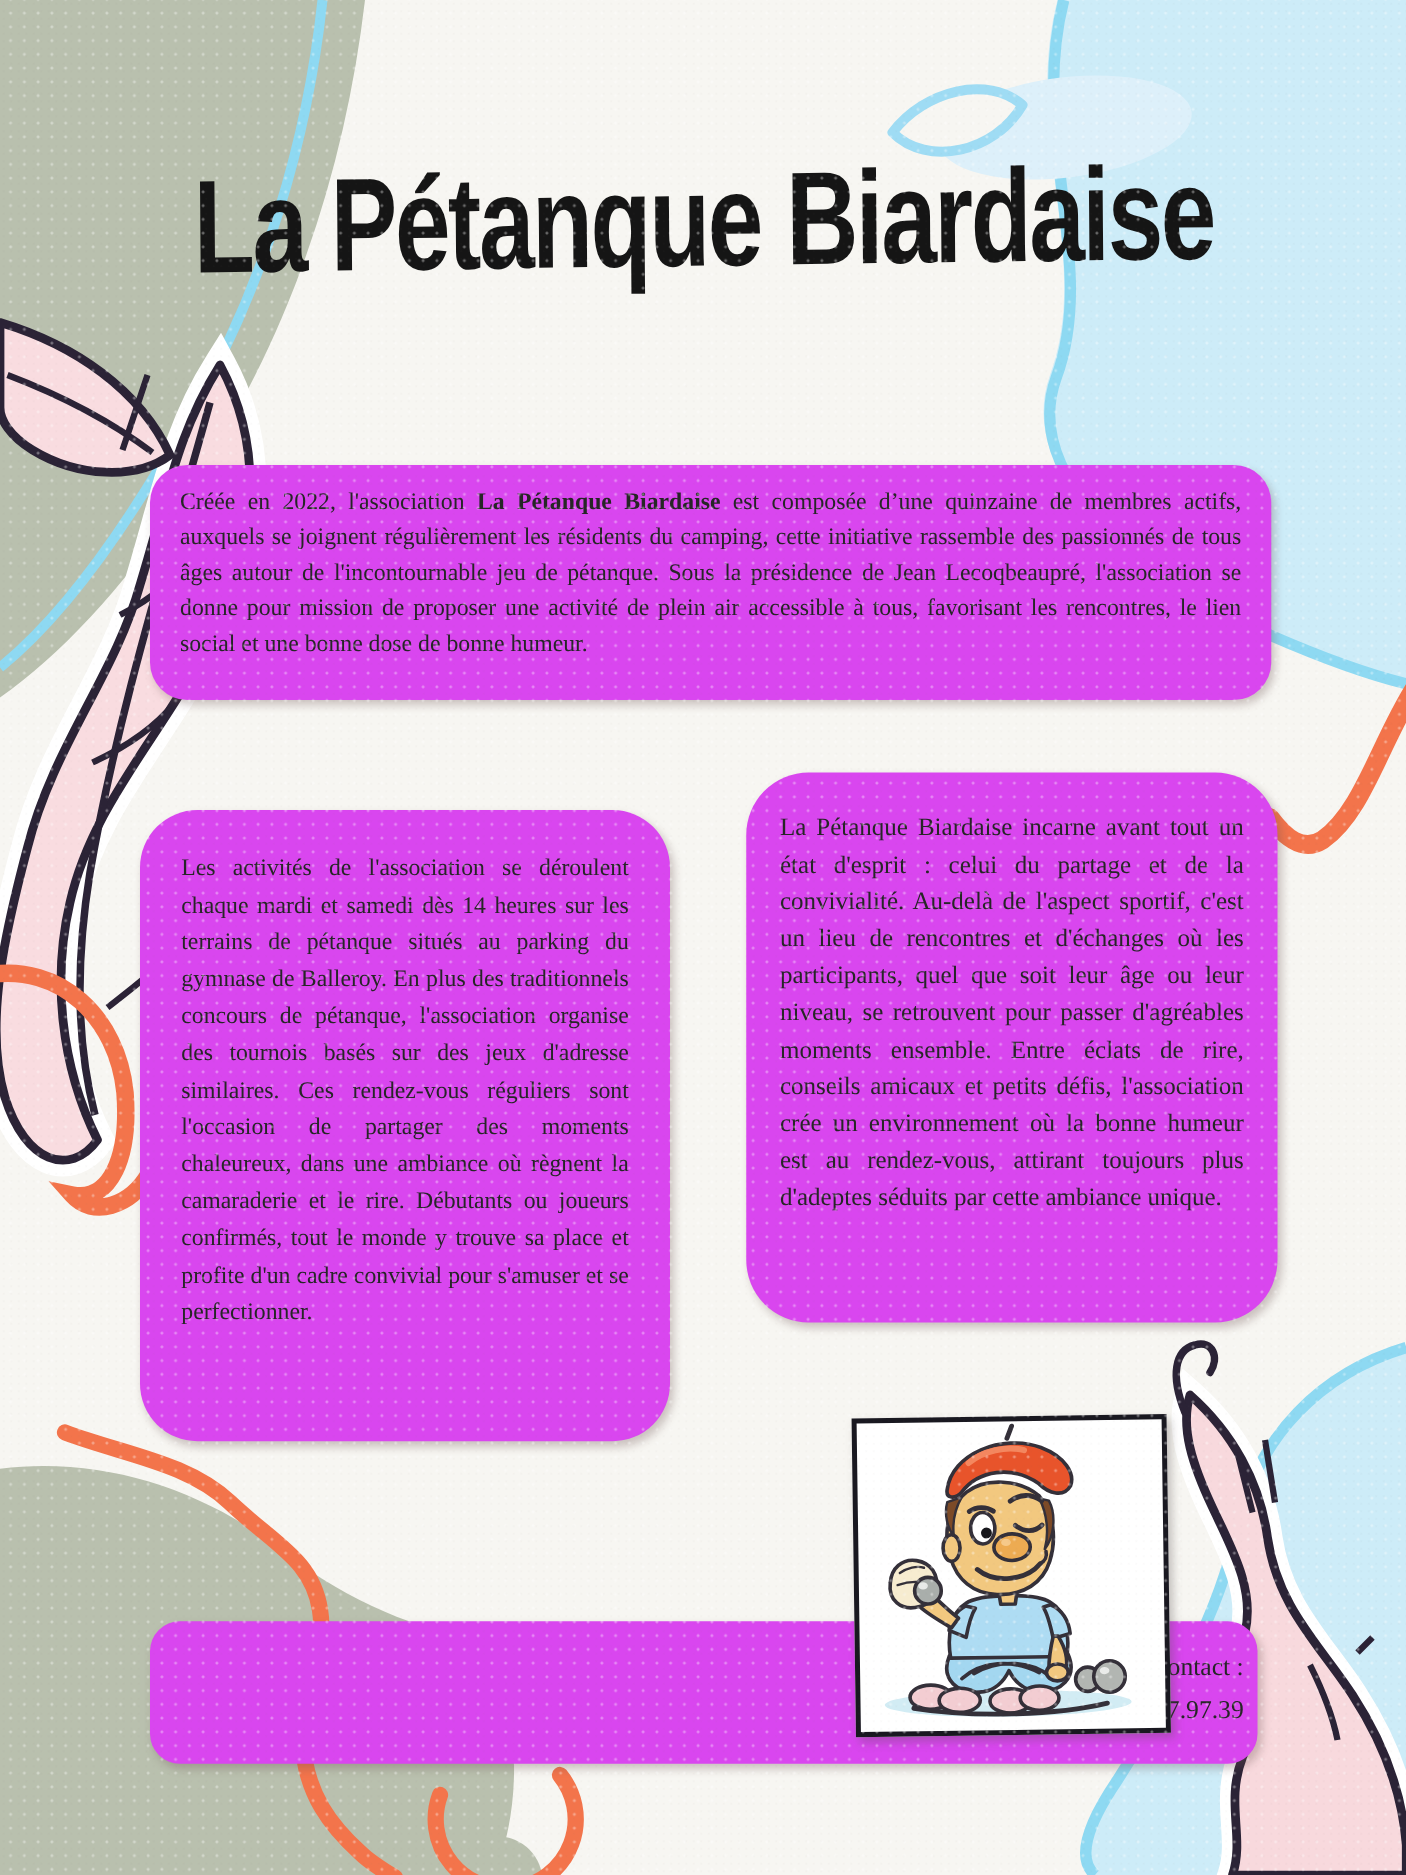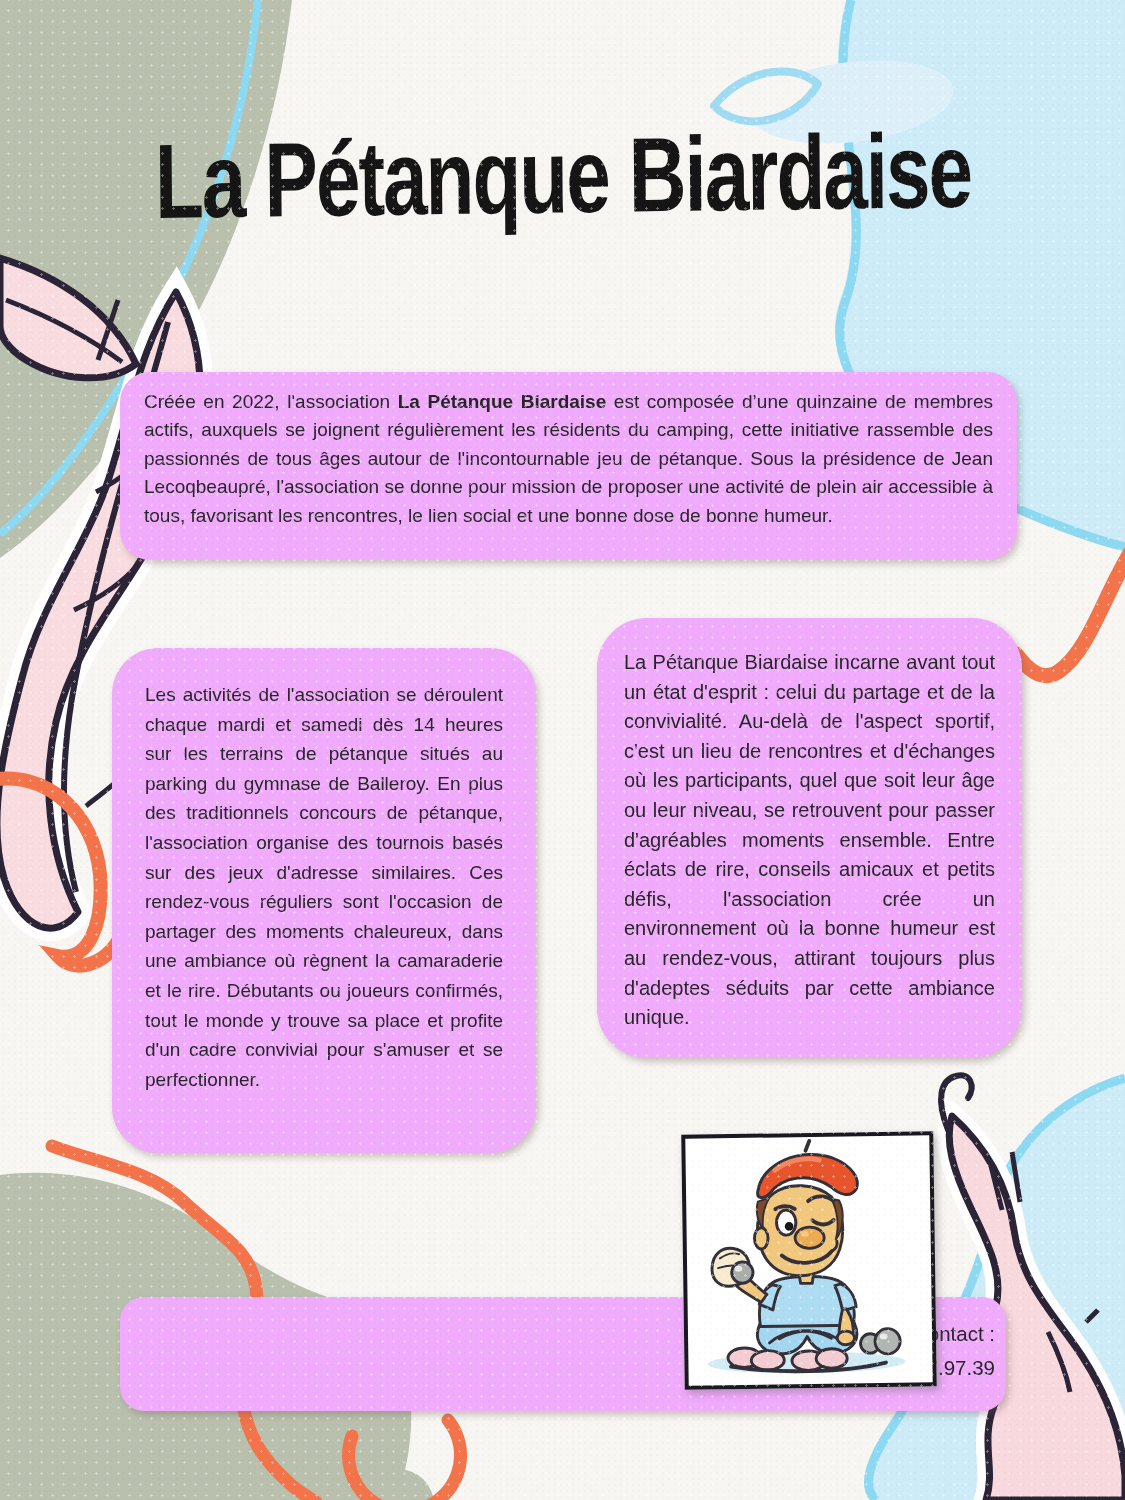--- a/index.html
+++ b/index.html
@@ -17,23 +17,24 @@
       radial-gradient(rgba(255,255,255,0.55) 1px, transparent 1.4px);
     background-size:6px 6px, 11px 11px;
     background-position:0 0, 3px 5px;
   }
   .title{
     position:absolute;left:0;right:0;top:116px;z-index:3;margin:0;
     text-align:center;font-size:80px;font-weight:bold;letter-spacing:-2px;
     color:#151515;transform:scaleY(1.32) rotate(-0.6deg);transform-origin:50% 0;
   }
   .box{
-    position:absolute;z-index:2;background:#f0abfc;
+    position:absolute;z-index:2;background:#d946ef;
     box-shadow:3px 4px 7px rgba(110,85,85,.32);
     text-align:justify;
+    font-family:Liberation Serif, serif;
   }
   .box p{margin:0;}
   .box-intro{left:120px;top:372px;width:849px;height:156px;border-radius:30px;
     padding:16px 24px;font-size:19px;line-height:28.4px;}
   .box-left{left:112px;top:648px;width:358px;height:441px;border-radius:46px;
     padding:32px 33px;font-size:19px;line-height:29.6px;}
   .box-right{left:597px;top:618px;width:371px;height:380px;border-radius:50px;
     padding:30px 27px;font-size:20px;line-height:29.6px;}
   .box-contact{left:120px;top:1297px;width:864px;height:74px;border-radius:24px;
     padding:20px 11px;font-size:20.5px;line-height:34px;text-align:right;}

